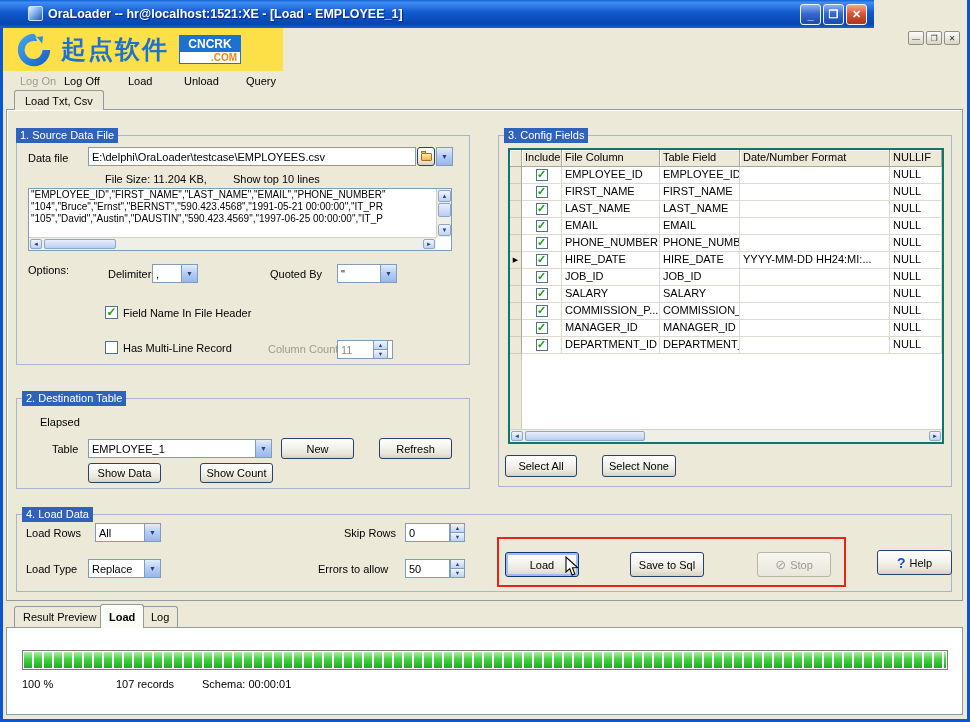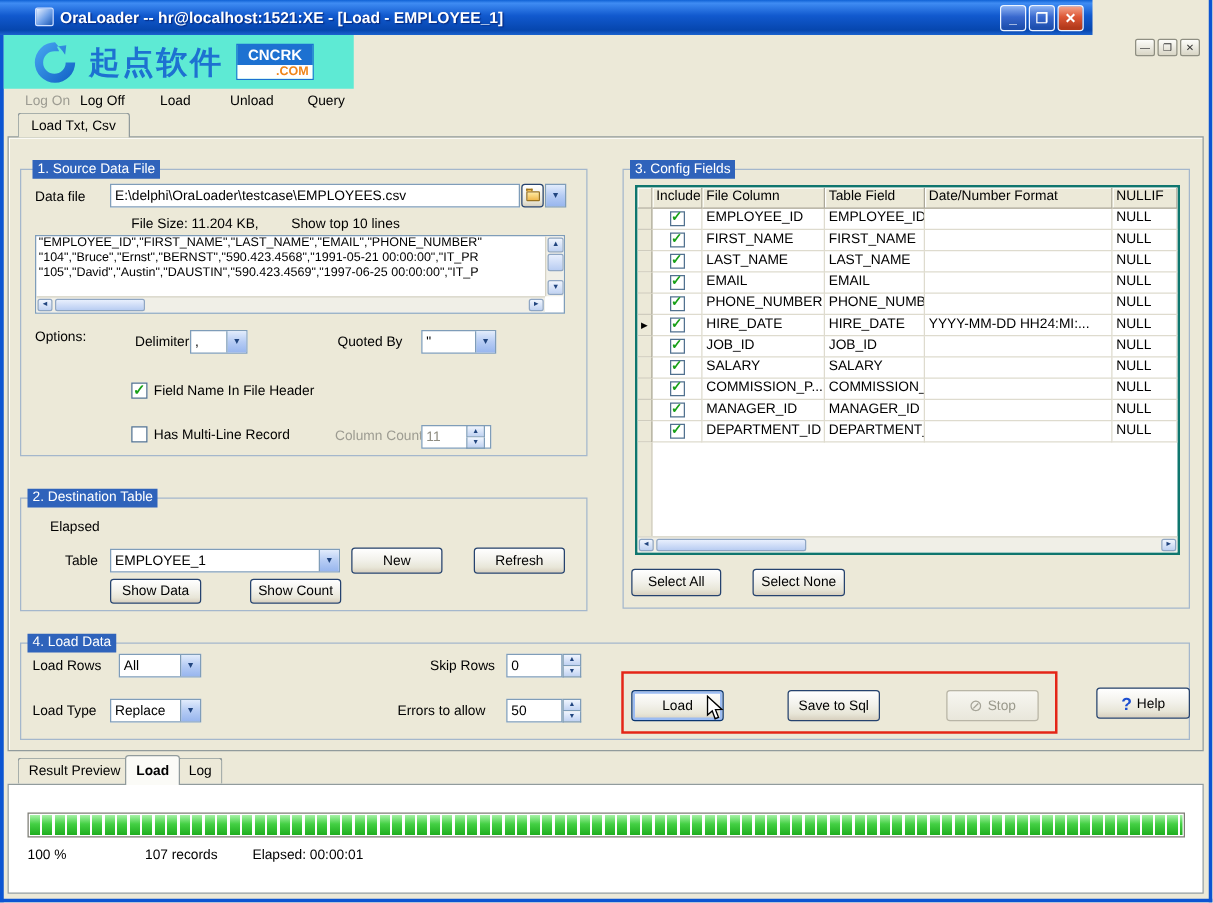--- a/index.html
+++ b/index.html
@@ -17,21 +17,21 @@
   .winbtns{position:absolute;right:7px;top:4px;display:flex;gap:2px;}
   .winbtn{width:21px;height:21px;border-radius:3px;border:1px solid #eef4ff;color:#fff;font-size:11px;font-weight:bold;
     display:flex;align-items:center;justify-content:center;
     background:linear-gradient(180deg,#8db3f3,#3868ce 45%,#1e4fae 90%);text-shadow:none;}
   .winbtn.close{background:linear-gradient(180deg,#f4a58c,#dd5736 45%,#b33a1c 90%);}
   
   .mdibtns{position:absolute;right:10px;top:31px;display:flex;gap:2px;}
   .mdibtn{width:16px;height:14px;border:1px solid #8f8f82;border-radius:2px;color:#333;font-size:8px;
     display:flex;align-items:center;justify-content:center;background:linear-gradient(180deg,#fdfdfa,#d9d6c6);}
   
-  .watermark{position:absolute;left:3px;top:28px;width:280px;height:43px;background:#5eead4;display:flex;align-items:center;z-index:6;padding:2px 22px;}
+  .watermark{position:absolute;left:3px;top:28px;width:280px;height:43px;background:#fde047;display:flex;align-items:center;z-index:6;padding:2px 12px;}
   .wm-name{font-size:25px;font-weight:bold;color:#1d71d1;letter-spacing:2px;margin-left:8px;white-space:nowrap;}
   .wm-badge{margin-left:10px;border:1px solid #1d71d1;width:62px;}
   .wm-badge .b1{background:#1d71d1;color:#fff;font-weight:bold;font-size:12px;text-align:center;padding:1px 0;}
   .wm-badge .b2{color:#f08519;font-weight:bold;font-size:10px;text-align:right;padding:0 3px;background:#fff;}
   
   .toolitem{position:absolute;top:75px;font-size:11px;color:#000;cursor:default;white-space:nowrap;}
   .toolitem.disabled{color:#9d9c92;}
   
   .maintab{position:absolute;left:14px;top:90px;height:20px;padding:0 10px;background:#ece9d8;
     border:1px solid #919b9c;border-bottom:none;border-radius:3px 3px 0 0;display:flex;align-items:center;z-index:2;}
@@ -136,21 +136,21 @@
   <div class="toolitem disabled" style="left:20px;">Log On</div>
   <div class="toolitem" style="left:64px;">Log Off</div>
   <div class="toolitem" style="left:128px;">Load</div>
   <div class="toolitem" style="left:184px;">Unload</div>
   <div class="toolitem" style="left:246px;">Query</div>
 
   <div class="maintab">Load Txt, Csv</div>
   <div class="tabpage"></div>
 
   <div class="group" style="left:16px;top:135px;width:454px;height:230px;"></div>
-  <div class="chip" style="left:26px;top:128px;">1. Source Data File</div>
+  <div class="chip" style="left:16px;top:128px;">1. Source Data File</div>
 
   <div class="lbl" style="left:28px;top:152px;">Data file</div>
   <input class="edit-input" style="left: 88px; top: 147px; width: 328px; height: 19px;" value="E:\delphi\OraLoader\testcase\EMPLOYEES.csv">
   <div class="btn" style="left:417px;top:147px;width:18px;height:19px;">
     <span style="display:inline-block;width:11px;height:8px;background:linear-gradient(180deg,#ffe9a0,#f0b94e);border:1px solid #9a7320;border-radius:1px;position:relative;">
       <span style="position:absolute;left:-1px;top:-3px;width:5px;height:2px;background:#f0b94e;border:1px solid #9a7320;border-bottom:none;"></span>
     </span>
   </div>
   <div class="combo" style="left:436px;top:147px;width:17px;height:19px;">
     <div class="drop" style="width:15px;border-left:none;">▼</div>
@@ -399,15 +399,15 @@
   <div class="rtab active" style="left:100px;top:604px;">Load</div>
   <div class="rtab" style="left:142px;top:606px;">Log</div>
 
   <div class="respanel"></div>
 
   <div class="progress" style="left:22px;top:650px;width:926px;height:20px;">
     <div class="progress-fill" style="width: 100%;"></div>
   </div>
   <div class="lbl" style="left:22px;top:678px;">100 %</div>
   <div class="lbl" style="left:116px;top:678px;">107 records</div>
-  <div class="lbl" style="left:202px;top:678px;">Elapsed: 00:00:01</div>
+  <div class="lbl" style="left:202px;top:678px;">Schema: 00:00:01</div>
 
 </div>
 
 </body></html>

